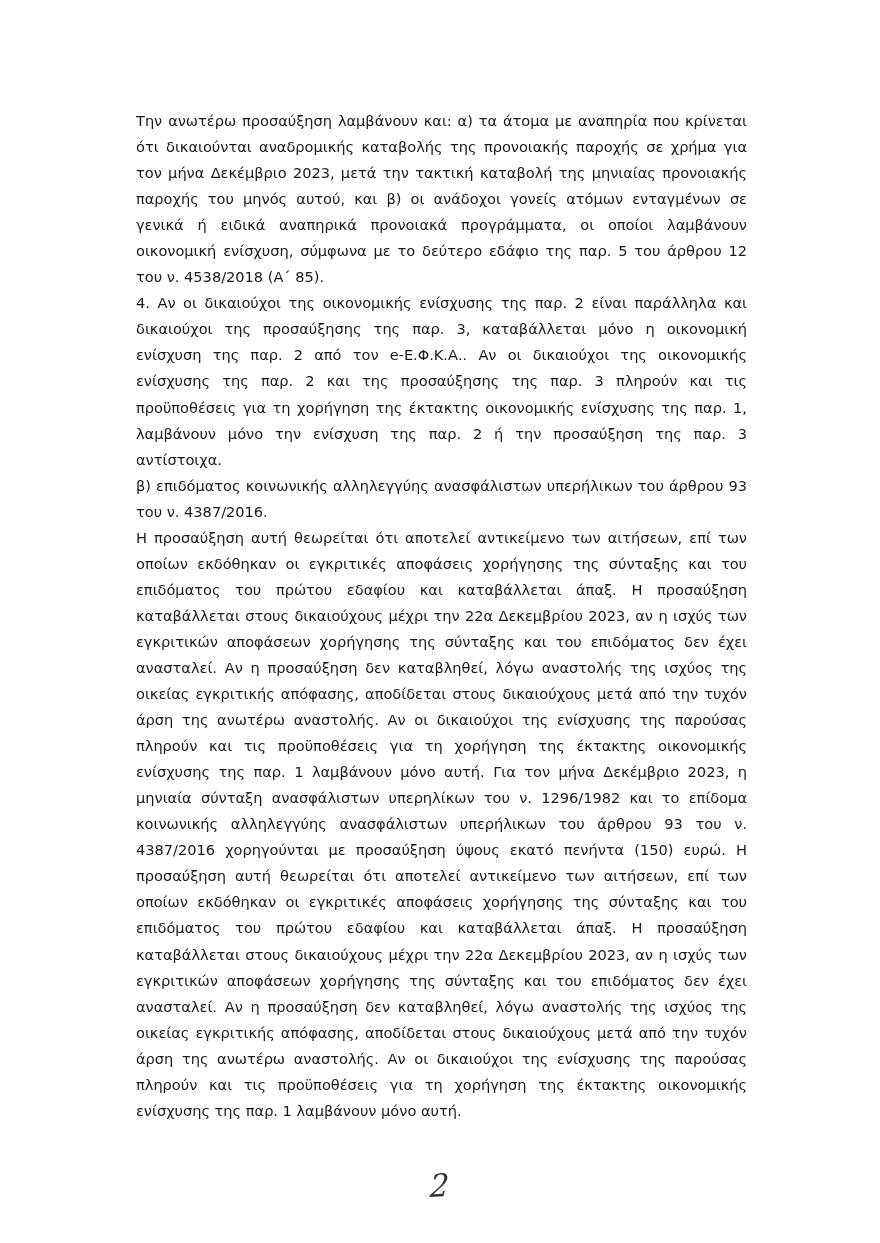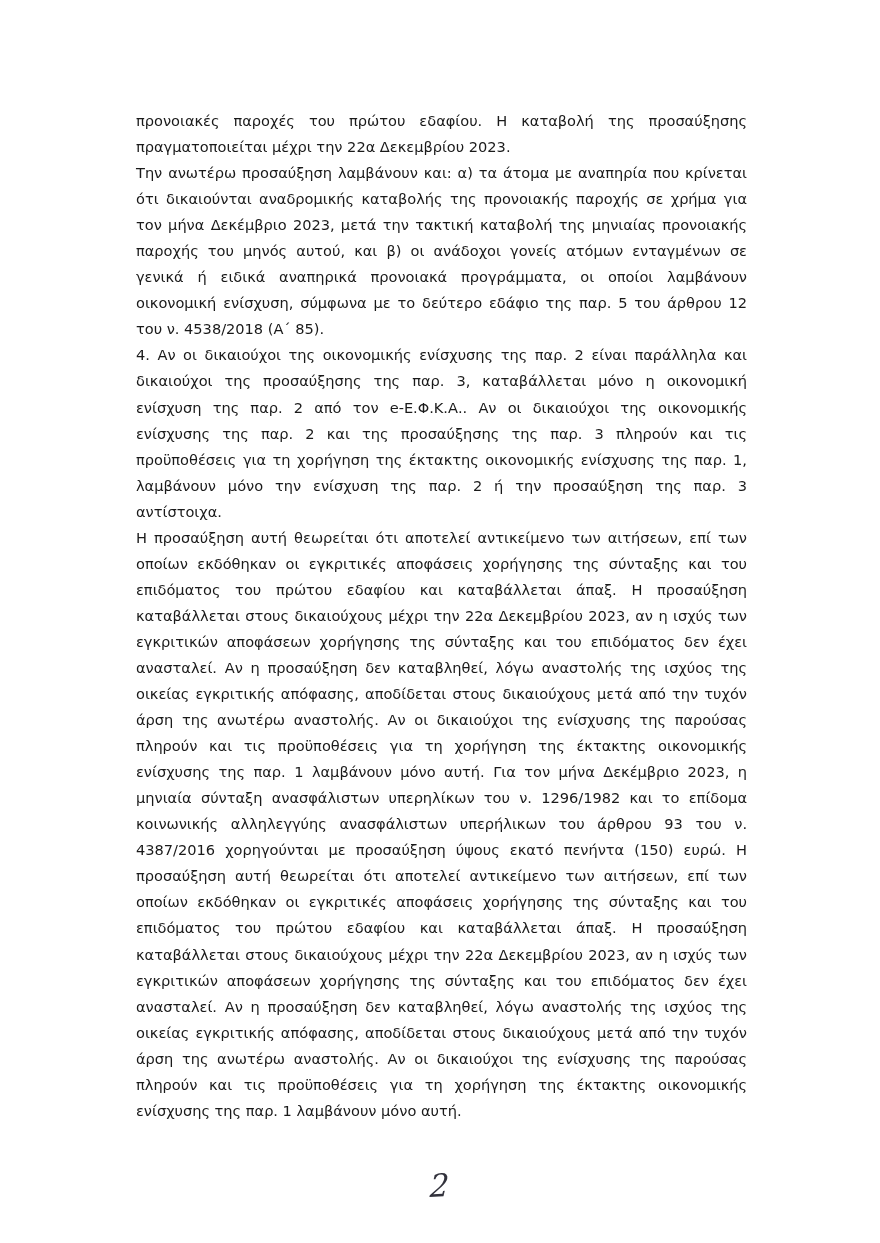--- a/index.html
+++ b/index.html
@@ -69,28 +69,28 @@
     transform: skewX(-6deg) scaleY(1.05);
   }
 </style>
 </head>
 <body>
 
 <div class="page">
 
   <div class="text-block">
 
-    <p class="para force-last-left">προνοιακές παροχές του πρώτου εδαφίου. Η καταβολή της προσαύξησης πραγματοποιείται μέχρι την 22α Δεκεμβρίου 2023.</p>
 
     <p class="para force-last-left">Την ανωτέρω προσαύξηση λαμβάνουν και: α) τα άτομα με αναπηρία που κρίνεται ότι δικαιούνται αναδρομικής καταβολής της προνοιακής παροχής σε χρήμα για τον μήνα Δεκέμβριο 2023, μετά την τακτική καταβολή της μηνιαίας προνοιακής παροχής του μηνός αυτού, και β) οι ανάδοχοι γονείς ατόμων ενταγμένων σε γενικά ή ειδικά αναπηρικά προνοιακά προγράμματα, οι οποίοι λαμβάνουν οικονομική ενίσχυση, σύμφωνα με το δεύτερο εδάφιο της παρ. 5 του άρθρου 12 του ν. 4538/2018 (Α΄ 85).</p>
 
     <p class="para force-last-left">4. Αν οι δικαιούχοι της οικονομικής ενίσχυσης της παρ. 2 είναι παράλληλα και δικαιούχοι της προσαύξησης της παρ. 3, καταβάλλεται μόνο η οικονομική ενίσχυση της παρ. 2 από τον e-Ε.Φ.Κ.Α.. Αν οι δικαιούχοι της οικονομικής ενίσχυσης της παρ. 2 και της προσαύξησης της παρ. 3 πληρούν και τις προϋποθέσεις για τη χορήγηση της έκτακτης οικονομικής ενίσχυσης της παρ. 1, λαμβάνουν μόνο την ενίσχυση της παρ. 2 ή την προσαύξηση της παρ. 3 αντίστοιχα.</p>
 
 
 
+    <p class="para force-last-left">β) επιδόματος κοινωνικής αλληλεγγύης ανασφάλιστων υπερήλικων του άρθρου 93 του ν. 4387/2016.</p>
 
     <p class="para force-last-left">Η προσαύξηση αυτή θεωρείται ότι αποτελεί αντικείμενο των αιτήσεων, επί των οποίων εκδόθηκαν οι εγκριτικές αποφάσεις χορήγησης της σύνταξης και του επιδόματος του πρώτου εδαφίου και καταβάλλεται άπαξ. Η προσαύξηση καταβάλλεται στους δικαιούχους μέχρι την 22α Δεκεμβρίου 2023, αν η ισχύς των εγκριτικών αποφάσεων χορήγησης της σύνταξης και του επιδόματος δεν έχει ανασταλεί. Αν η προσαύξηση δεν καταβληθεί, λόγω αναστολής της ισχύος της οικείας εγκριτικής απόφασης, αποδίδεται στους δικαιούχους μετά από την τυχόν άρση της ανωτέρω αναστολής. Αν οι δικαιούχοι της ενίσχυσης της παρούσας πληρούν και τις προϋποθέσεις για τη χορήγηση της έκτακτης οικονομικής ενίσχυσης της παρ. 1 λαμβάνουν μόνο αυτή. Για τον μήνα Δεκέμβριο 2023, η μηνιαία σύνταξη ανασφάλιστων υπερηλίκων του ν. 1296/1982 και το επίδομα κοινωνικής αλληλεγγύης ανασφάλιστων υπερήλικων του άρθρου 93 του ν. 4387/2016 χορηγούνται με προσαύξηση ύψους εκατό πενήντα (150) ευρώ. Η προσαύξηση αυτή θεωρείται ότι αποτελεί αντικείμενο των αιτήσεων, επί των οποίων εκδόθηκαν οι εγκριτικές αποφάσεις χορήγησης της σύνταξης και του επιδόματος του πρώτου εδαφίου και καταβάλλεται άπαξ. Η προσαύξηση καταβάλλεται στους δικαιούχους μέχρι την 22α Δεκεμβρίου 2023, αν η ισχύς των εγκριτικών αποφάσεων χορήγησης της σύνταξης και του επιδόματος δεν έχει ανασταλεί. Αν η προσαύξηση δεν καταβληθεί, λόγω αναστολής της ισχύος της οικείας εγκριτικής απόφασης, αποδίδεται στους δικαιούχους μετά από την τυχόν άρση της ανωτέρω αναστολής. Αν οι δικαιούχοι της ενίσχυσης της παρούσας πληρούν και τις προϋποθέσεις για τη χορήγηση της έκτακτης οικονομικής ενίσχυσης της παρ. 1 λαμβάνουν μόνο αυτή.</p>
 
   </div>
 
   <div class="page-number">
     <span class="glyph">2</span>
   </div>
 
 </div>

